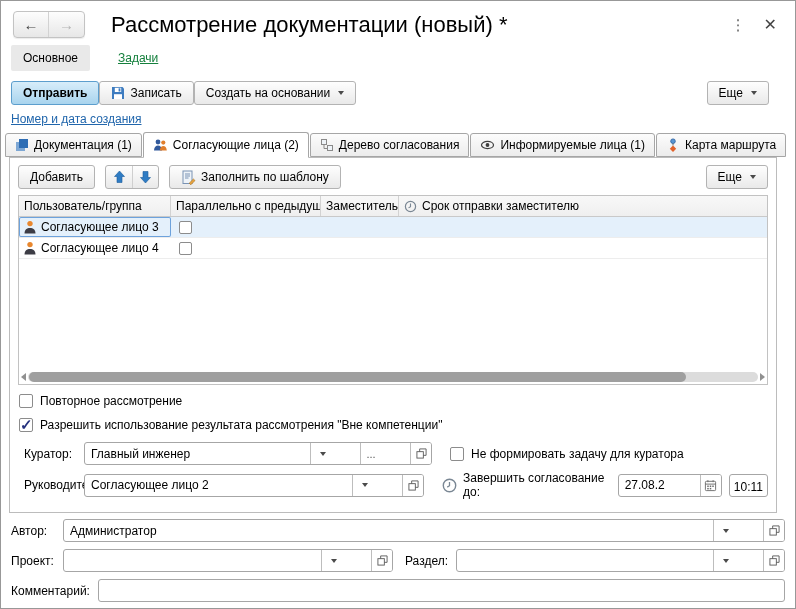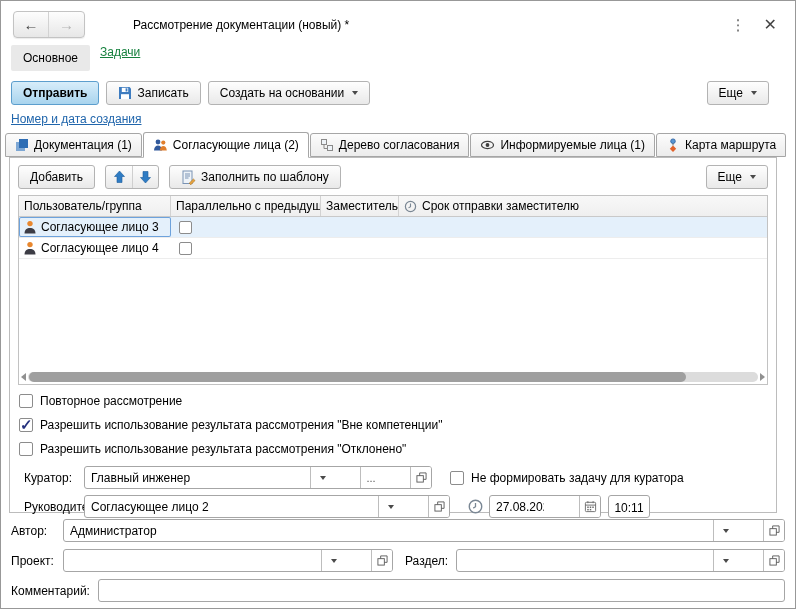--- a/index.html
+++ b/index.html
@@ -10,36 +10,36 @@
             position:relative; overflow:hidden; }
 
   
   .titlebar { display:flex; align-items:center; padding:9px 10px 4px 12px; height:42px; }
   .nav-group { display:flex; border:1px solid #c3c3c3; border-radius:4px; overflow:hidden;
                background:linear-gradient(#fdfdfd,#e7e7e7); box-shadow:0 1px 1px rgba(0,0,0,.08); }
   .nav-btn { width:35px; height:25px; display:flex; align-items:center; justify-content:center;
              font-size:15px; font-weight:bold; cursor:pointer; background:transparent; border:none; }
   .nav-btn.back { color:#3f3f3f; border-right:1px solid #d2d2d2; }
   .nav-btn.fwd { color:#b4b4b4; }
-  .win-title { font-size:12px; margin-left:48px; flex:1; white-space:nowrap; }
+  .win-title { font-size:22px; margin-left:26px; flex:1; white-space:nowrap; }
   .tb-actions { display:flex; align-items:center; gap:18px; padding-right:8px; }
   .kebab { color:#666; font-size:15px; letter-spacing:0; cursor:pointer; line-height:1; }
   .close { color:#444; font-size:16px; cursor:pointer; line-height:1; }
 
   
-  .view-tabs { display:flex; gap:10px; padding:2px 0 8px 10px; }
+  .view-tabs { display:flex; align-items:center; gap:28px; padding:2px 0 8px 10px; }
   .view-tab-active { background:#e9e9e9; padding:6px 12px; border-radius:2px; cursor:default; }
   .view-tab-link { color:#15803d; text-decoration:underline; cursor:pointer; }
 
   
   .cmd-bar { display:flex; align-items:center; padding:2px 10px 0 10px; }
   .btn { height:24px; display:inline-flex; align-items:center; gap:5px; padding:10px 11px;
          border:1px solid #b3b3b3; border-radius:3px; background:linear-gradient(#fefefe,#e9e9e9);
          font-size:12px; cursor:pointer; white-space:nowrap; }
-  .btn + .btn { margin-left:7px; }
+  .btn + .btn { }
   .btn.primary { background:linear-gradient(#d7edfa,#a9d4ee); border-color:#5c9ecd; font-weight:bold; }
   .caret { width:0; height:0; border-left:3.5px solid transparent; border-right:3.5px solid transparent;
            border-top:4px solid #4a4a4a; display:inline-block; margin-left:3px; }
   .spacer { flex:1; }
 
   
   .header-link { display:inline-block; margin:7px 0 0 10px; color:#2166ac;
                  text-decoration:underline; cursor:pointer; }
 
   
@@ -343,24 +343,20 @@
 
     <div class="opts">
       <div class="opt-row">
         <span class="checkbox"></span>
         <span>Повторное рассмотрение</span>
       </div>
       <div class="opt-row">
         <span class="checkbox checked"></span>
         <span>Разрешить использование результата рассмотрения "Вне компетенции"</span>
       </div>
-      <div class="opt-row">
-        <span class="checkbox"></span>
-        <span>Разрешить использование результата рассмотрения "Отклонено"</span>
-      </div>
     </div>
 
     <div class="frow">
       <span class="flabel lab58">Куратор:</span>
       <div class="fld w-curator">
         <input value="Главный инженер" style="">
         <span class="seg">
             <span class="caret"></span>
           </span>
         <span class="seg">...</span>
@@ -397,20 +393,21 @@
         </span>
       </div>
       <span class="gap16"></span>
       <span class="clock-lbl">
         <span>
           <svg width="15" height="15" viewBox="0 0 14 14">
               <circle cx="7" cy="7" r="5.8" fill="none" stroke="#7a8794" stroke-width="1.3"></circle>
               <path d="M7 3.8v3.4L4.9 8.5" stroke="#7a8794" stroke-width="1.2" fill="none"></path>
             </svg>
         </span>
+        <span>Завершить согласование до:</span>
       </span>
       <div class="fld w-date">
         <input value="27.08.2021" style="">
         <span class="seg">
           <span>
             <svg width="13" height="13" viewBox="0 0 14 14">
                 <rect x="1.5" y="2.5" width="11" height="10" rx="1" fill="none" stroke="#6b6b6b"></rect>
                 <path d="M1.5 5.5h11" stroke="#6b6b6b"></path>
                 <path d="M4.2 1.2v2.2M9.8 1.2v2.2" stroke="#6b6b6b"></path>
                 <rect x="3.5" y="7" width="1.6" height="1.6" fill="#6b6b6b"></rect>

